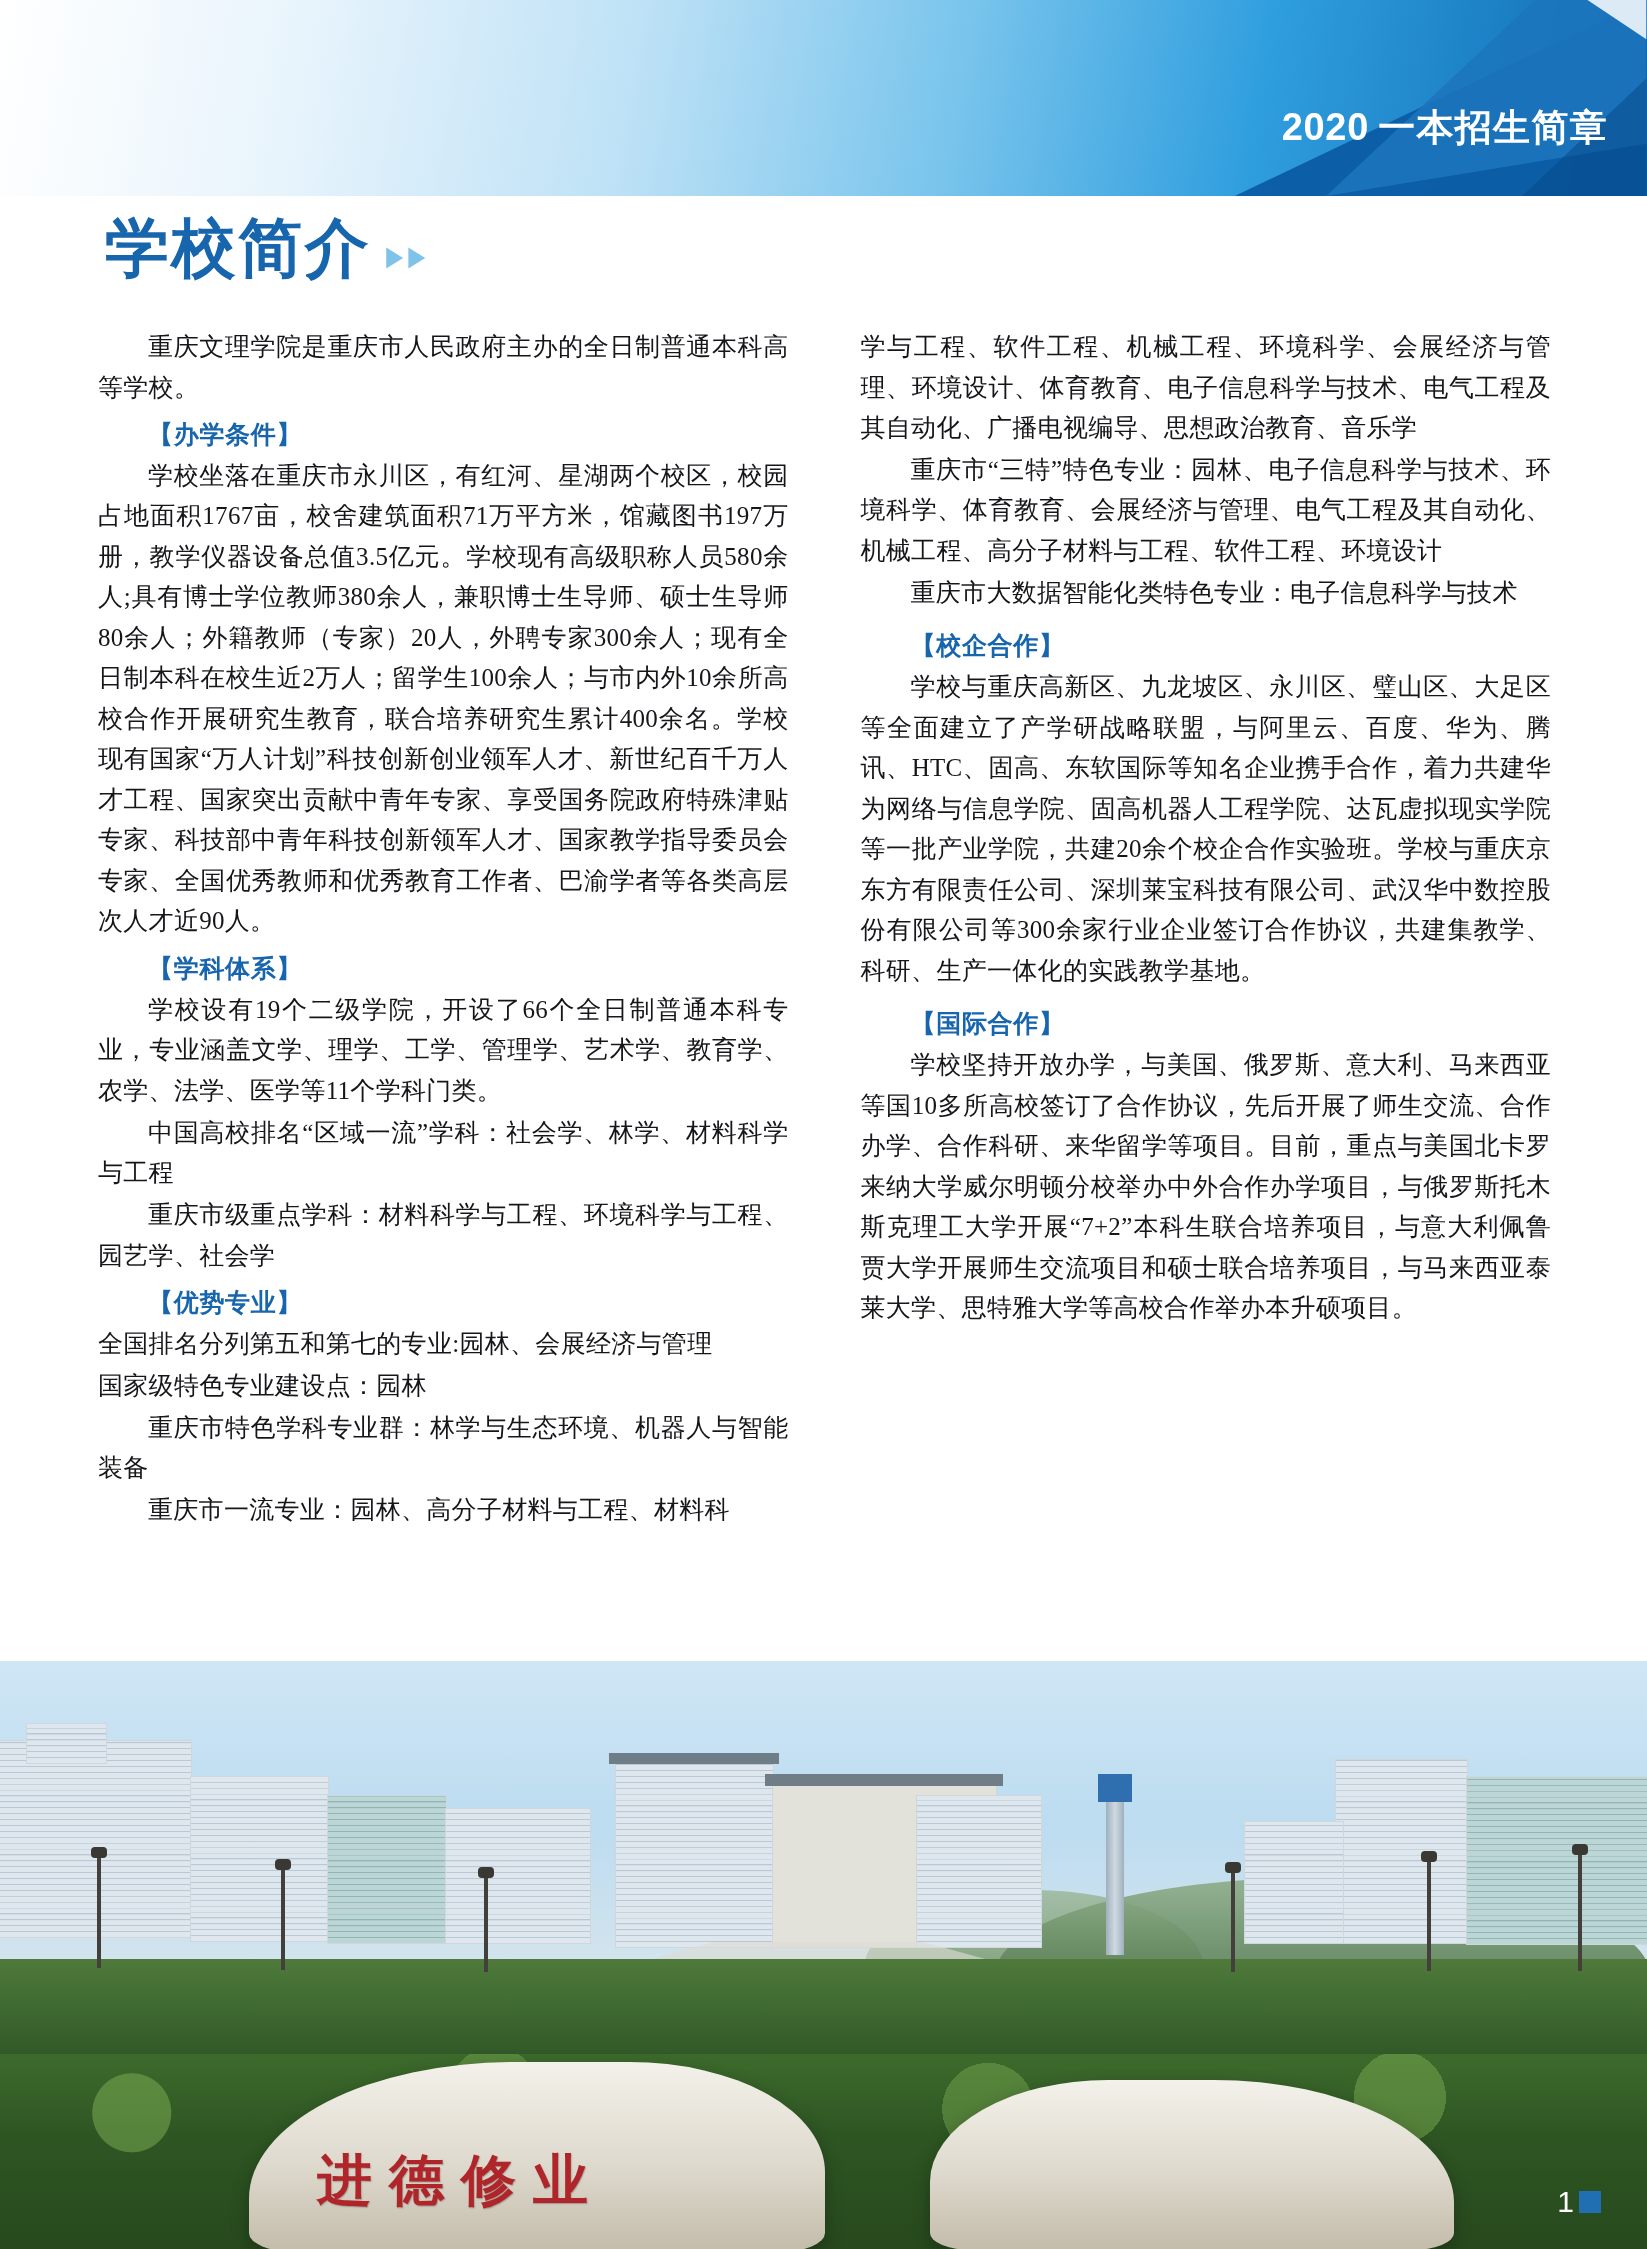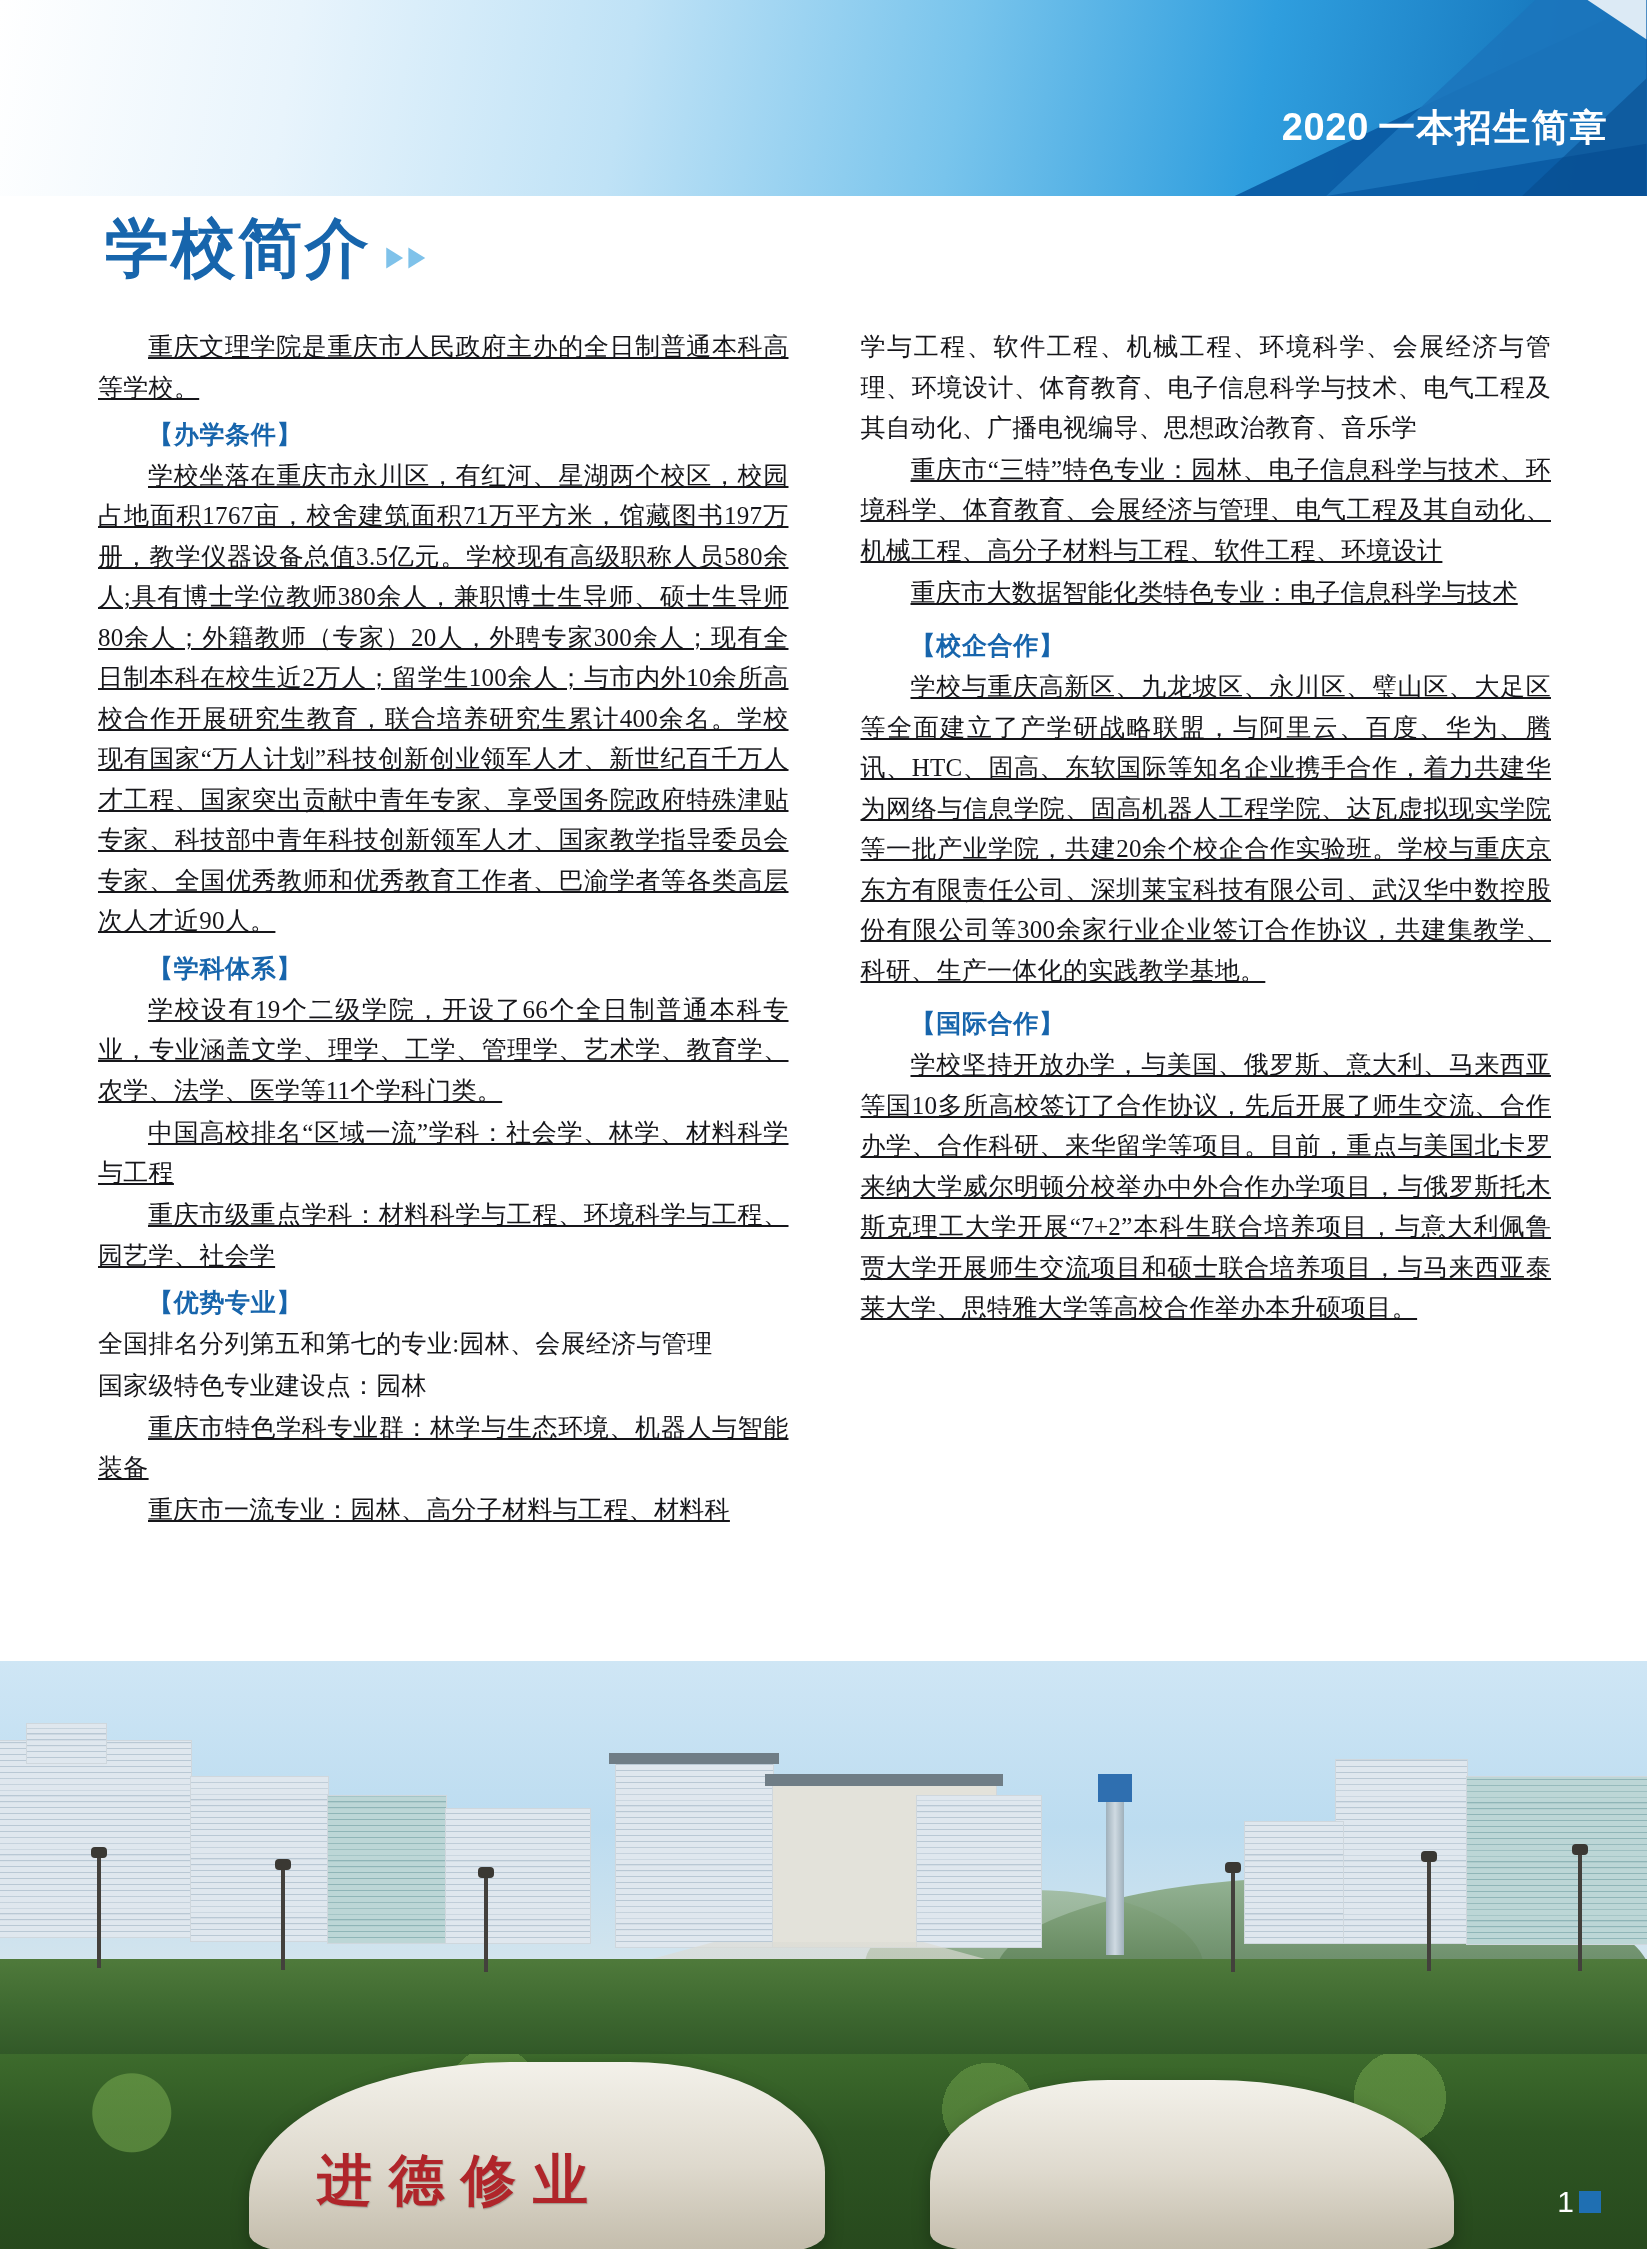--- a/index.html
+++ b/index.html
@@ -99,21 +99,20 @@
     margin: 0 0 1.3px 0;
     font-size: 25px;
     line-height: 1.62;
     color: #16161a;
     text-align: justify;
     text-justify: inter-ideograph;
     letter-spacing: 0.3px;
   }
   p.indent {
     text-indent: 50px;
-    text-decoration: underline;
   }
   .tag {
     margin: 7.9px 0 2.6px 0;
     font-family: Liberation Sans, sans-serif;
     font-weight: bold;
     font-size: 25px;
     color: #1765ac;
     letter-spacing: 0.7px;
     padding-left: 50px;
     line-height: 1.5;

